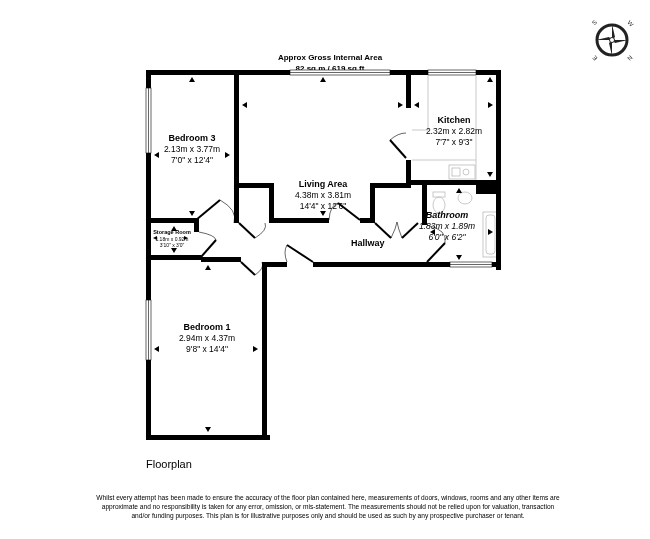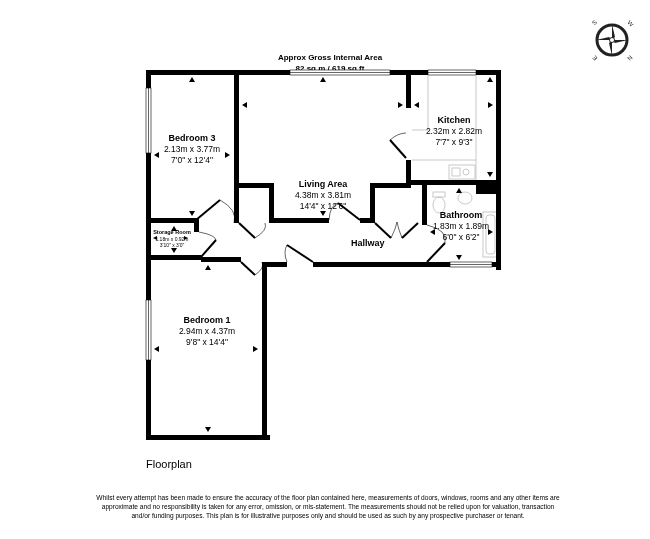--- a/index.html
+++ b/index.html
@@ -198,27 +198,27 @@
 </div>
 
 <div class="room-label small" style="left:172px; top:229px;">
   <div class="name">Storage Room</div>
   <div>1.18m x 0.92m</div>
   <div>3'10" x 3'0"</div>
 </div>
 
 <div class="hall-label" style="left:313px; top:238px;padding-left:38px;">Hallway</div>
 
-<div class="room-label" style="left:461px; top:210px;">
+<div class="room-label" style="left:447px; top:210px;font-style:italic;">
   <div class="name">Bathroom</div>
   <div>1.83m x 1.89m</div>
   <div>6'0" x 6'2"</div>
 </div>
 
-<div class="room-label" style="left:207px; top:315px;">
+<div class="room-label" style="left:207px; top:322px;">
   <div class="name">Bedroom 1</div>
   <div>2.94m x 4.37m</div>
   <div>9'8" x 14'4"</div>
 </div>
 
 <div class="plan-caption">Floorplan</div>
 
 <div class="disclaimer">Whilst every attempt has been made to ensure the accuracy of the floor plan contained here, measurements of doors, windows, rooms and any other items are approximate and no responsibility is taken for any error, omission, or mis-statement. The measurements should not be relied upon for valuation, transaction and/or funding purposes. This plan is for illustrative purposes only and should be used as such by any prospective purchaser or tenant.</div>
 
 </body></html>

